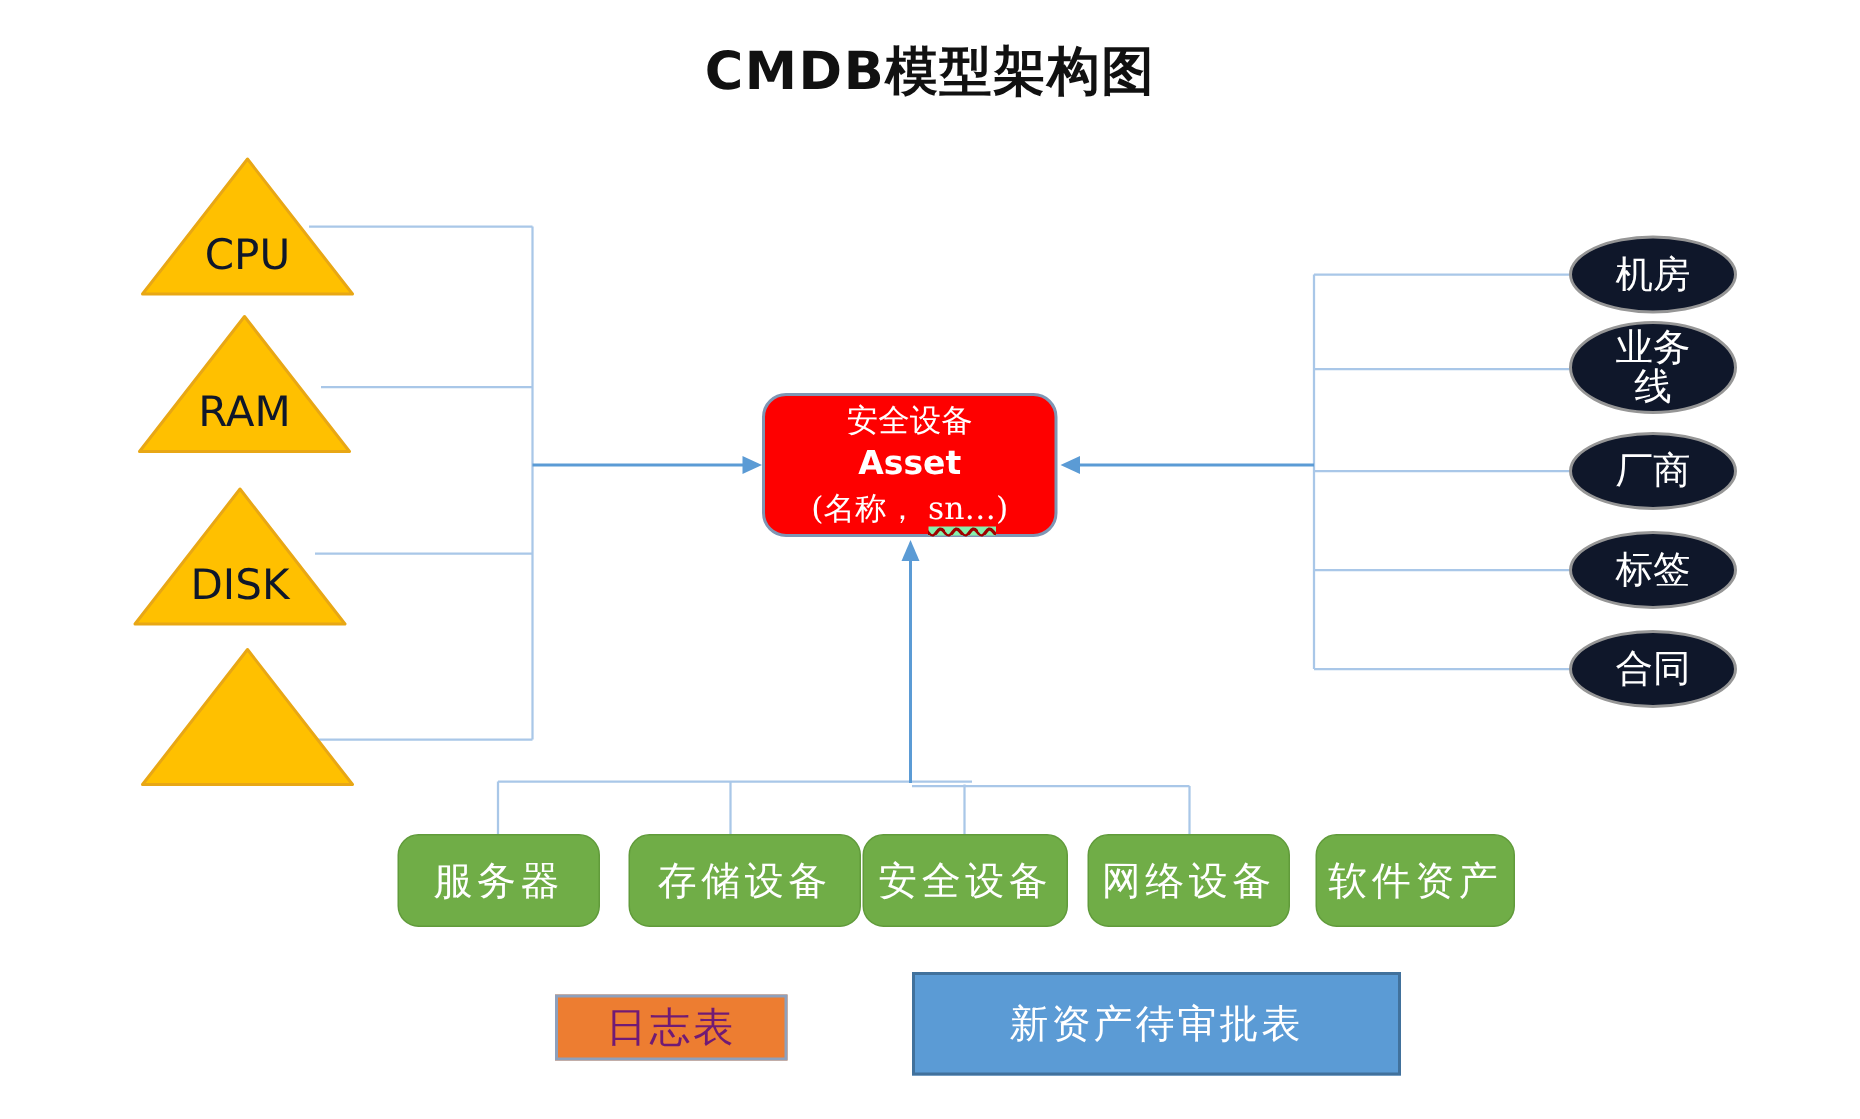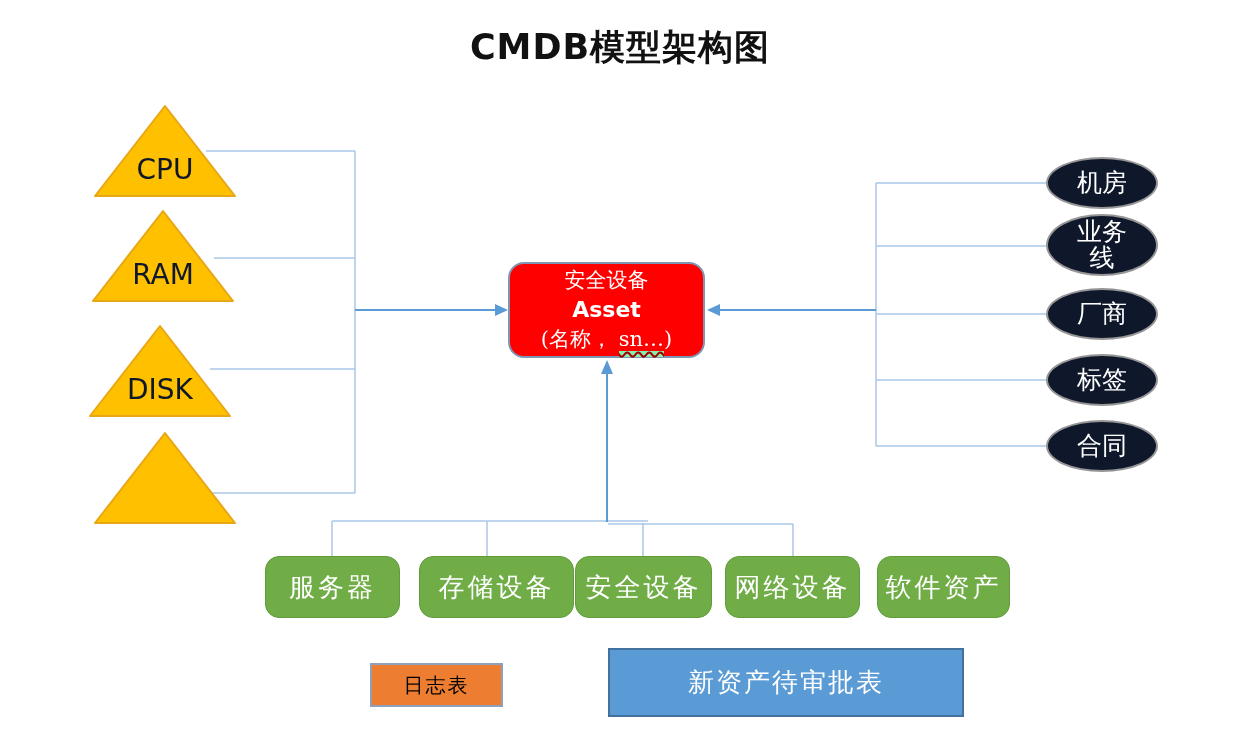--- a/index.html
+++ b/index.html
@@ -30,26 +30,26 @@
            display:flex;align-items:center;justify-content:center;text-align:center;
            color:#fff;font-family:"DejaVu Serif","Liberation Serif",serif;
            font-size:25px;line-height:1.05;padding:0 18px;word-break:break-all;}
   .ellipse.tall{height:62px;}
 
   .gbox{position:absolute;top:556px;height:62px;box-sizing:border-box;
         background:#70AD47;border:1px solid #619B3B;border-radius:14px;
         display:flex;align-items:center;justify-content:center;color:#fff;
         font-family:"DejaVu Serif","Liberation Serif",serif;font-size:26px;letter-spacing:3px;}
 
-  .log{position:absolute;left:370px;top:663px;width:133px;height:44px;box-sizing:border-box;
+  .log{position:absolute;left:370px;top:663px;width:155px;height:44px;box-sizing:border-box;
        background:#ED7D31;border:2px solid #8EA0BC;
-       display:flex;align-items:center;justify-content:center;color:#000000;
-       font-family:"DejaVu Serif","Liberation Serif",serif;font-size:20px;letter-spacing:2px;}
+       display:flex;align-items:center;justify-content:center;color:#701a75;
+       font-family:"DejaVu Serif","Liberation Serif",serif;font-size:27px;letter-spacing:2px;}
 
-  .approval{position:absolute;left:608px;top:648px;width:356px;height:69px;box-sizing:border-box;
+  .approval{position:absolute;left:608px;top:648px;width:326px;height:69px;box-sizing:border-box;
        background:#5B9BD5;border:2px solid #41719C;
        display:flex;align-items:center;justify-content:center;color:#fff;
        font-family:"DejaVu Serif","Liberation Serif",serif;font-size:26px;letter-spacing:2px;}
 </style>
 </head>
 <body>
 
 <div class="canvas">
 
   <div class="title">CMDB模型架构图</div>

